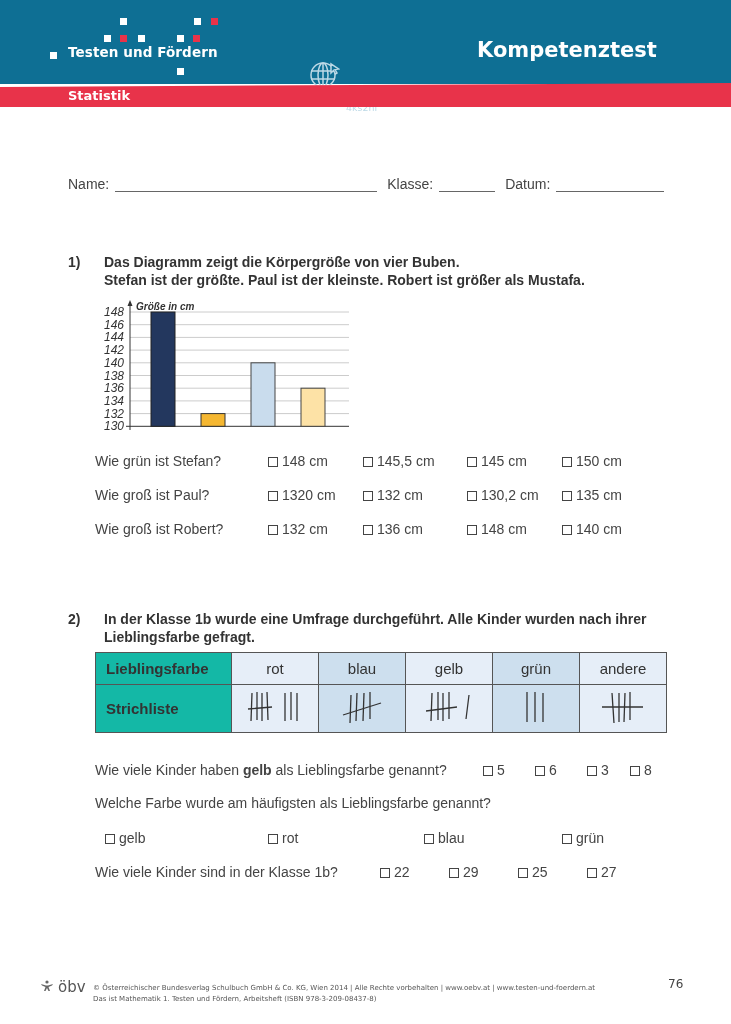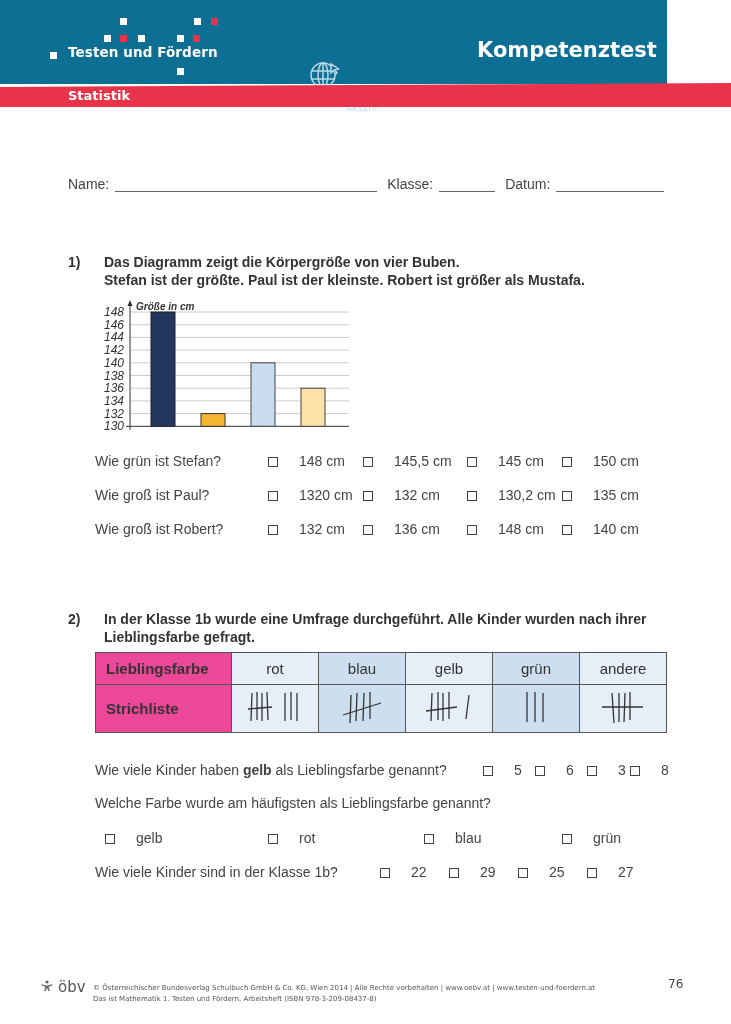--- a/index.html
+++ b/index.html
@@ -1,18 +1,18 @@
 <!DOCTYPE html>
 <html><head>
 <meta charset="utf-8">
 <style>
   * { margin:0; padding:0; box-sizing:border-box; }
   body { width:731px; height:1024px; background:#ffffff; position:relative; overflow:hidden;
          font-family:"Liberation Sans", sans-serif; color:#333; }
-  .header { position:absolute; left:0; top:0; width:667px; height:84px; background:#0e6f94; }
+  .header { position:absolute; left:0; top:0; width:731px; height:84px; background:#0e6f94; }
   .redbar { position:absolute; left:0; top:83px; width:731px; height:24px; background:#e8334a;
             clip-path: polygon(0 4px, 100% 0, 100% 100%, 0 100%); }
   .redbar span { position:absolute; left:68px; top:5px; color:#fff; font-family:"DejaVu Sans", sans-serif; font-weight:bold; font-size:13px; }
   .sq { position:absolute; width:7px; height:7px; background:#fff; }
   .sq.red { background:#e8334a; }
   .logo-text { position:absolute; left:68px; top:44px; color:#fff; font-family:"DejaVu Sans", sans-serif; font-size:13.5px; font-weight:bold; letter-spacing:0.1px; }
   .sol { position:absolute; left:308px; top:40px; display:flex; align-items:center; gap:6px; }
   .sol-text { color:#bcd9e6; font-family:"DejaVu Sans", sans-serif; font-size:9.5px; line-height:13px;margin-top:48px; }
   .title { position:absolute; left:477px; top:38px; color:#fff; font-family:"DejaVu Sans", sans-serif; font-weight:bold; font-size:21px; }
 
@@ -20,26 +20,26 @@
   .line { display:inline-block; border-bottom:1px solid #666; height:14px; margin:0 10px 0 6px; }
 
   .q { position:absolute; left:68px; font-weight:bold; font-size:14px; color:#333; line-height:18px; }
   .q .num { position:absolute; left:0; top:0; }
   .q .text { position:absolute; left:27px; top:0; white-space:nowrap;padding-left:9px; }
 
   .chart { position:absolute; left:95px; top:298px; width:260px; height:140px;font-style:italic; }
 
   .opt-row { position:absolute; left:95px; font-size:14px; color:#444; height:18px; white-space:nowrap; }
   .opt-row .lbl { position:absolute; left:0; top:0; }
-  .opt { position:absolute; top:0; display:flex; align-items:center; gap:21px; }
+  .opt { position:absolute; top:0; display:flex; align-items:center; gap:4px; }
   .box { display:inline-block; width:10px; height:10px; border:1.3px solid #444; margin-top:1px; }
 
   table.tally { position:absolute; left:95px; top:652px; border-collapse:collapse; }
   table.tally td { border:1.3px solid #555; height:40px; text-align:center; font-size:15px; color:#333; }
-  table.tally td.head { background:#ec4899; font-weight:bold; text-align:left; padding-left:10px; width:136px; }
+  table.tally td.head { background:#14b8a6; font-weight:bold; text-align:left; padding-left:10px; width:136px; }
   table.tally td.light { background:#e6eef8; width:87px; }
   table.tally td.mid { background:#cddfee; width:87px; }
   table.tally tr:first-child td { height:32px; }
   table.tally tr:nth-child(2) td { height:48px;margin-left:12px; }
 
   .footer-logo { position:absolute; left:40px; top:978px; display:flex; align-items:center; gap:4px; }
   .footer-text { position:absolute; left:93px; top:983px; font-family:"DejaVu Sans", sans-serif; font-size:7px; color:#555; line-height:11px; white-space:nowrap; }
   .pagenum { position:absolute; left:668px; top:977px; font-family:"DejaVu Sans", sans-serif; font-size:12px; color:#444; }
 </style>
 </head>

